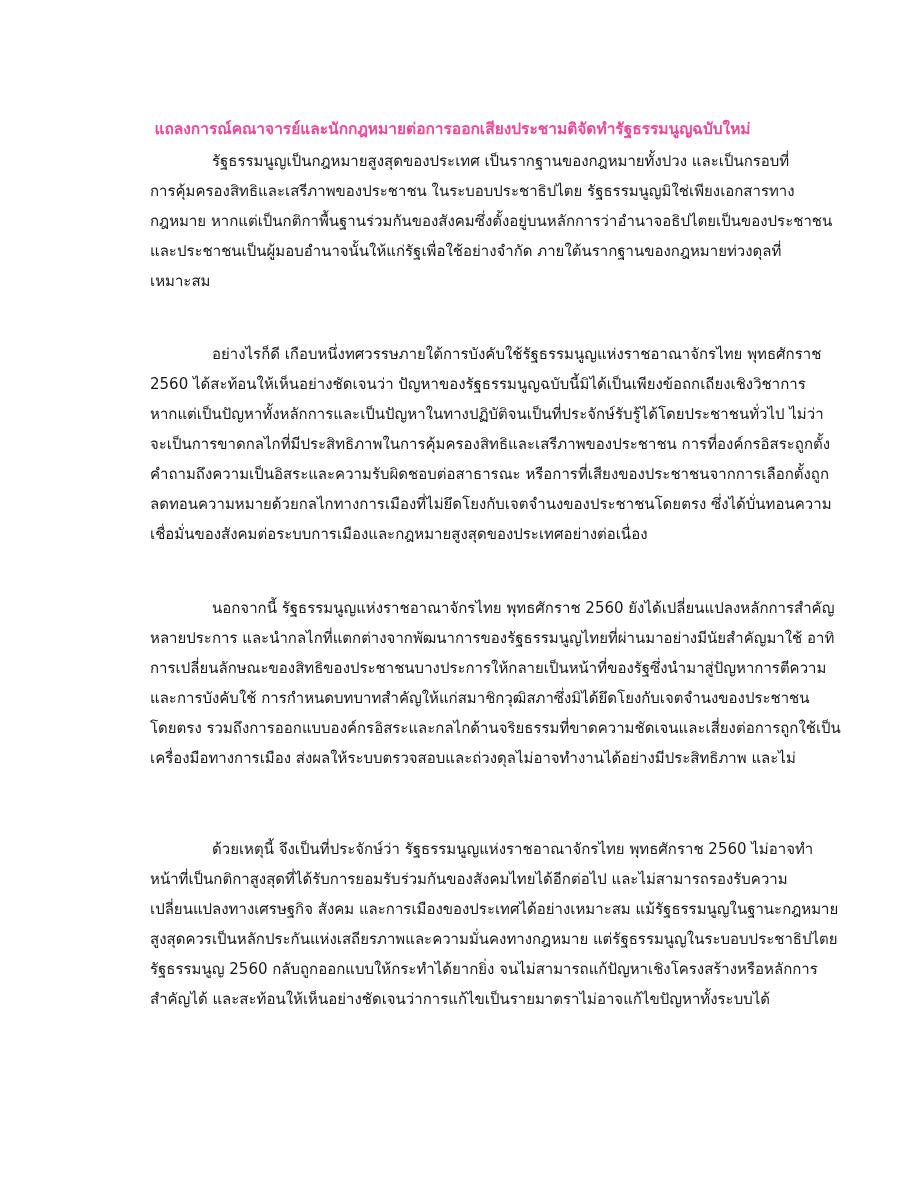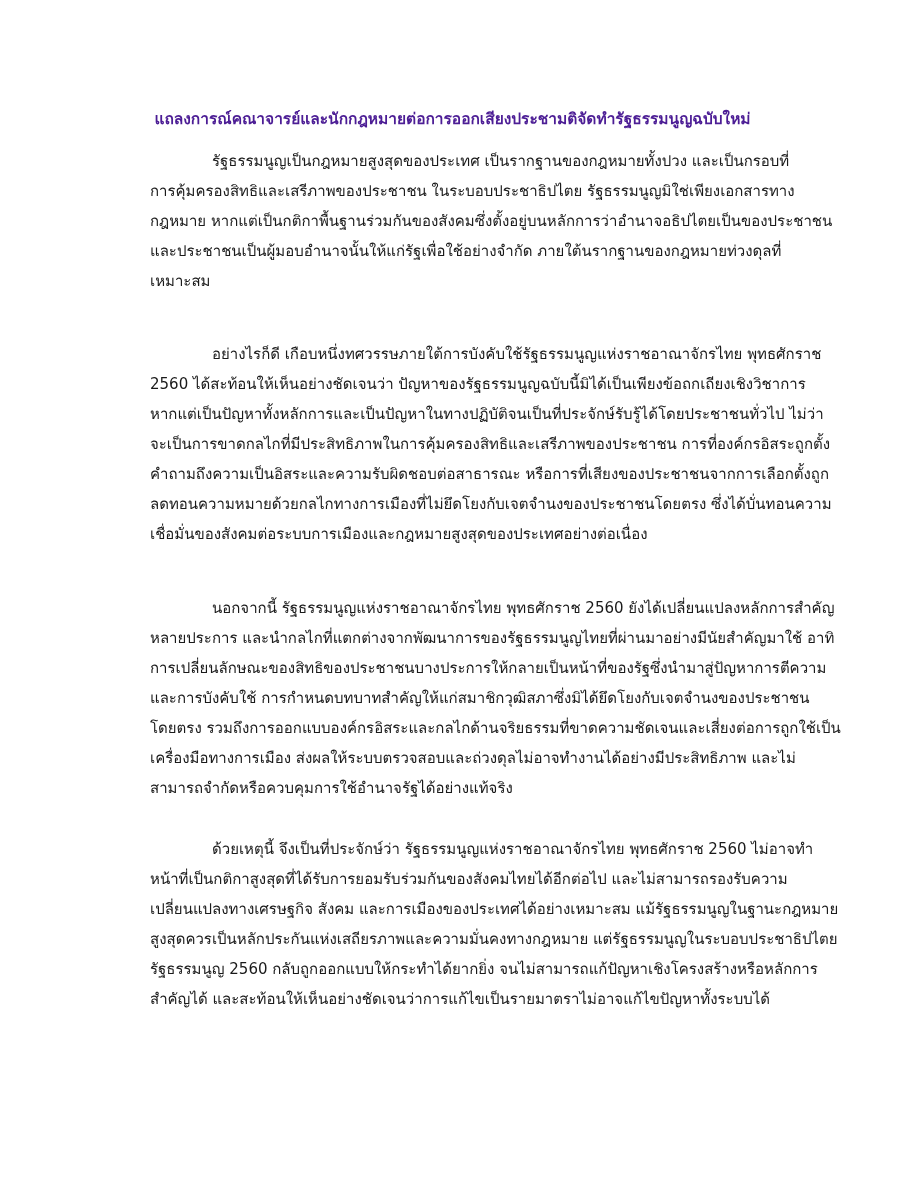--- a/index.html
+++ b/index.html
@@ -3,23 +3,23 @@
 <meta charset="utf-8">
 <style>
   html, body { margin: 0; padding: 0; background: #ffffff; }
   body { width: 905px; height: 1200px; position: relative; overflow: hidden; }
   .page {
     position: absolute; left: 0; top: 0; width: 905px; height: 1200px;
     background: #ffffff; color: #1a1a1a;
     font-family: "DejaVu Sans", "Liberation Sans", sans-serif;
   }
   .title {
-    position: absolute; left: 0; width: 905px; top: 106px;
+    position: absolute; left: 0; width: 905px; top: 116px;
     text-align: center; font-weight: bold; font-size: 15.5px; line-height: 26px;
-    color: #4c1d95;
+    color: #ec4899;
   }
   .para { position: absolute; left: 118px; width: 652px; }
   .line {
     display: block; height: 30px; line-height: 30px; font-size: 15px;
     white-space: nowrap; text-align: justify; text-align-last: justify;
     overflow: visible;
     margin-left: 32px;
   }
   .line.first { padding-left: 62px; }
   .line.last { text-align-last: left; }
@@ -52,21 +52,20 @@
     <span class="line last">เชื่อมั่นของสังคมต่อระบบการเมืองและกฎหมายสูงสุดของประเทศอย่างต่อเนื่อง</span>
   </div>
 
   <div class="para" id="p3">
     <span class="line first">นอกจากนี้ รัฐธรรมนูญแห่งราชอาณาจักรไทย พุทธศักราช 2560 ยังได้เปลี่ยนแปลงหลักการสำคัญ</span>
     <span class="line">หลายประการ และนำกลไกที่แตกต่างจากพัฒนาการของรัฐธรรมนูญไทยที่ผ่านมาอย่างมีนัยสำคัญมาใช้ อาทิ</span>
     <span class="line">การเปลี่ยนลักษณะของสิทธิของประชาชนบางประการให้กลายเป็นหน้าที่ของรัฐซึ่งนำมาสู่ปัญหาการตีความ</span>
     <span class="line">และการบังคับใช้ การกำหนดบทบาทสำคัญให้แก่สมาชิกวุฒิสภาซึ่งมิได้ยึดโยงกับเจตจำนงของประชาชน</span>
     <span class="line">โดยตรง รวมถึงการออกแบบองค์กรอิสระและกลไกด้านจริยธรรมที่ขาดความชัดเจนและเสี่ยงต่อการถูกใช้เป็น</span>
     <span class="line">เครื่องมือทางการเมือง ส่งผลให้ระบบตรวจสอบและถ่วงดุลไม่อาจทำงานได้อย่างมีประสิทธิภาพ และไม่</span>
-    <span class="line last">สามารถจำกัดหรือควบคุมการใช้อำนาจรัฐได้อย่างแท้จริง</span>
   </div>
 
   <div class="para" id="p4">
     <span class="line first">ด้วยเหตุนี้ จึงเป็นที่ประจักษ์ว่า รัฐธรรมนูญแห่งราชอาณาจักรไทย พุทธศักราช 2560 ไม่อาจทำ</span>
     <span class="line">หน้าที่เป็นกติกาสูงสุดที่ได้รับการยอมรับร่วมกันของสังคมไทยได้อีกต่อไป และไม่สามารถรองรับความ</span>
     <span class="line">เปลี่ยนแปลงทางเศรษฐกิจ สังคม และการเมืองของประเทศได้อย่างเหมาะสม แม้รัฐธรรมนูญในฐานะกฎหมาย</span>
     <span class="line">สูงสุดควรเป็นหลักประกันแห่งเสถียรภาพและความมั่นคงทางกฎหมาย แต่รัฐธรรมนูญในระบอบประชาธิปไตย</span>
     <span class="line">รัฐธรรมนูญ 2560 กลับถูกออกแบบให้กระทำได้ยากยิ่ง จนไม่สามารถแก้ปัญหาเชิงโครงสร้างหรือหลักการ</span>
     <span class="line last">สำคัญได้ และสะท้อนให้เห็นอย่างชัดเจนว่าการแก้ไขเป็นรายมาตราไม่อาจแก้ไขปัญหาทั้งระบบได้</span>
   </div>

